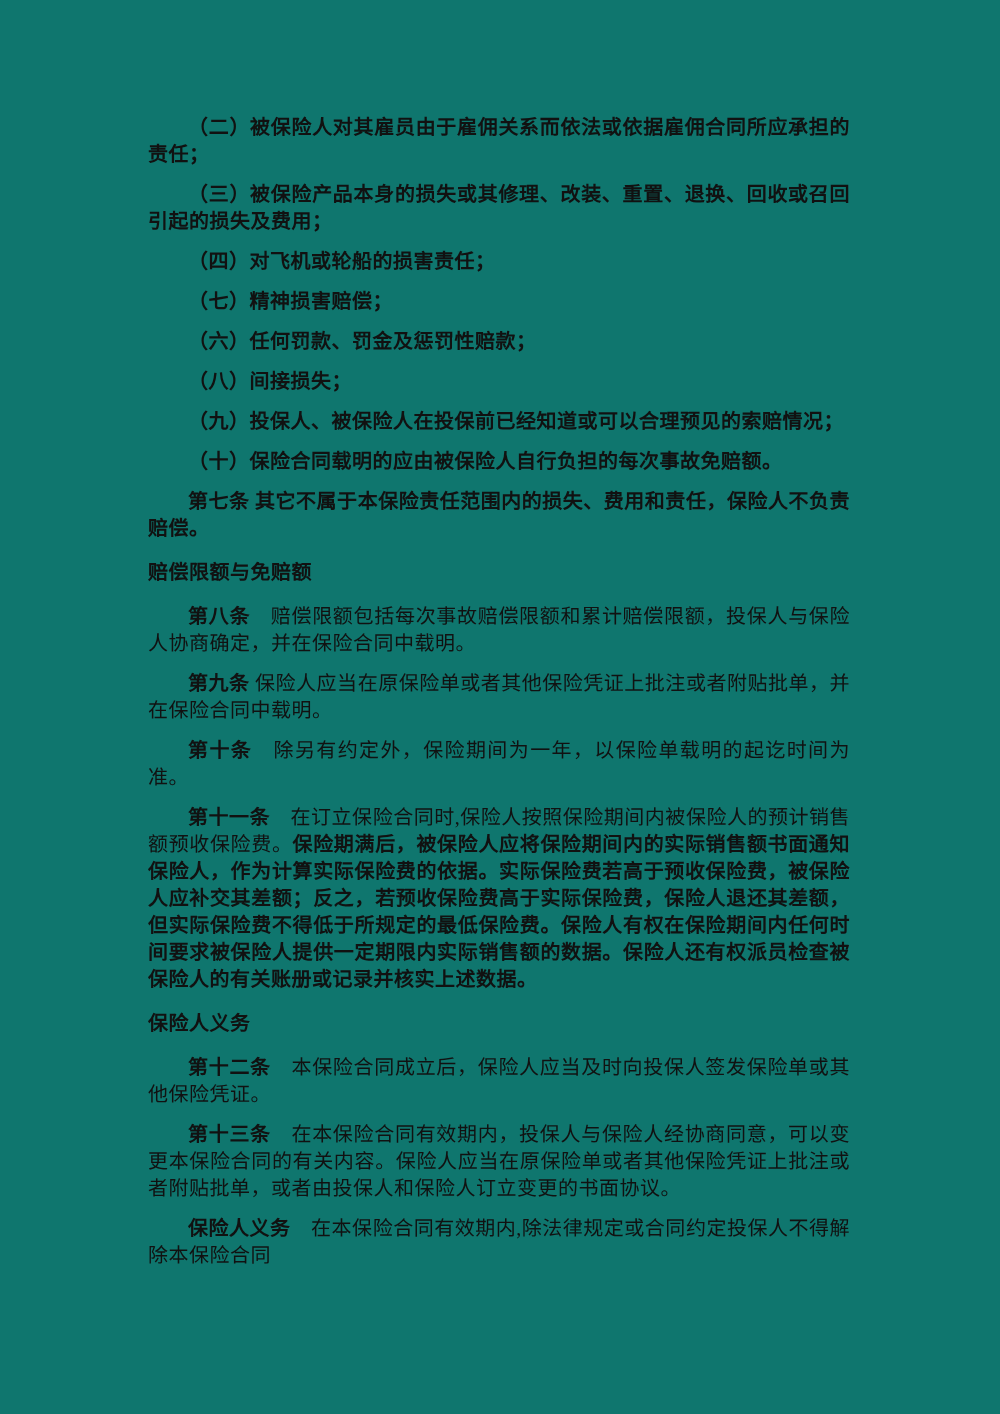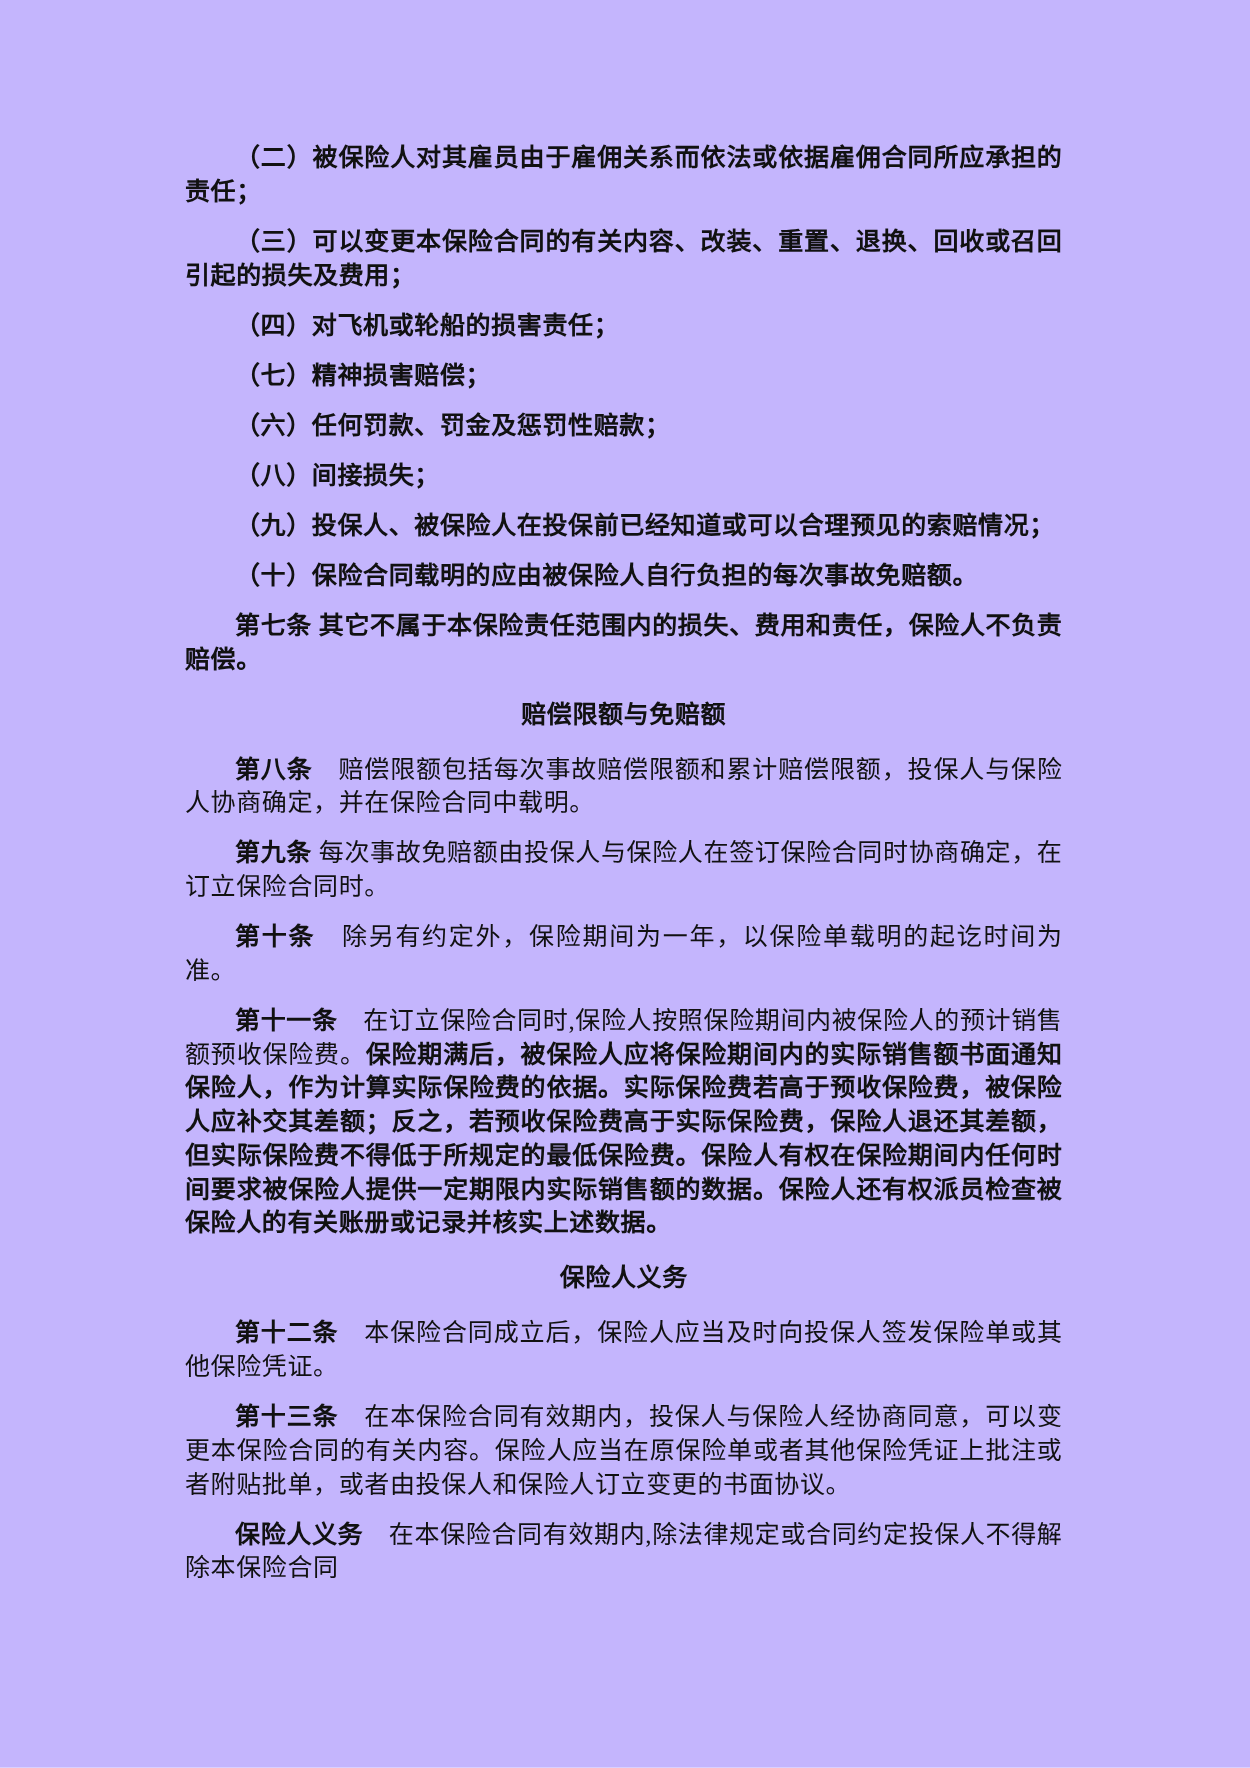--- a/index.html
+++ b/index.html
@@ -12,64 +12,63 @@
     height: 1414px;
     overflow: hidden;
     font-family: "Liberation Serif", "DejaVu Serif", serif;
     color: #111111;
   }
   .page {
     box-sizing: border-box;
     width: 1000px;
     height: 1414px;
     padding: 101px 150px 0 148px;
-    background: #c4b5fd;
+    background: #0f766e;
   }
   .para {
     font-size: 20px;
     line-height: 27px;
     margin: 13px 0;
     text-align: justify;
     text-indent: 2em;
     letter-spacing: 0.5px;
     word-break: break-all;
   }
   .para .bold, .para.bold {
     font-weight: bold;
   }
   .heading {
     font-size: 20px;
     line-height: 27px;
     font-weight: bold;
-    text-align: center;
     margin: 17px 0;
     letter-spacing: 0.5px;
   }
 </style>
 </head>
 <body>
 
 <div class="page">
 
   <p class="para bold">（二）被保险人对其雇员由于雇佣关系而依法或依据雇佣合同所应承担的责任；</p>
-  <p class="para bold">（三）可以变更本保险合同的有关内容、改装、重置、退换、回收或召回引起的损失及费用；</p>
+  <p class="para bold">（三）被保险产品本身的损失或其修理、改装、重置、退换、回收或召回引起的损失及费用；</p>
   <p class="para bold">（四）对飞机或轮船的损害责任；</p>
   <p class="para bold">（七）精神损害赔偿；</p>
   <p class="para bold">（六）任何罚款、罚金及惩罚性赔款；</p>
   <p class="para bold">（八）间接损失；</p>
   <p class="para bold">（九）投保人、被保险人在投保前已经知道或可以合理预见的索赔情况；</p>
   <p class="para bold">（十）保险合同载明的应由被保险人自行负担的每次事故免赔额。</p>
 
   <p class="para bold">第七条 其它不属于本保险责任范围内的损失、费用和责任，保险人不负责赔偿。</p>
 
   <h3 class="heading">赔偿限额与免赔额</h3>
 
   <p class="para"><span class="bold">第八条</span><span>　赔偿限额包括每次事故赔偿限额和累计赔偿限额，投保人与保险人协商确定，并在保险合同中载明。</span><span class="bold"></span></p>
 
-  <p class="para"><span class="bold">第九条</span><span> 每次事故免赔额由投保人与保险人在签订保险合同时协商确定，在订立保险合同时。</span><span class="bold"></span></p>
+  <p class="para"><span class="bold">第九条</span><span> 保险人应当在原保险单或者其他保险凭证上批注或者附贴批单，并在保险合同中载明。</span><span class="bold"></span></p>
 
 
   <p class="para"><span class="bold">第十条</span><span>　除另有约定外，保险期间为一年，以保险单载明的起讫时间为准。</span><span class="bold"></span></p>
 
 
   <p class="para"><span class="bold">第十一条</span><span>　在订立保险合同时,保险人按照保险期间内被保险人的预计销售额预收保险费。</span><span class="bold">保险期满后，被保险人应将保险期间内的实际销售额书面通知保险人，作为计算实际保险费的依据。实际保险费若高于预收保险费，被保险人应补交其差额；反之，若预收保险费高于实际保险费，保险人退还其差额，但实际保险费不得低于所规定的最低保险费。保险人有权在保险期间内任何时间要求被保险人提供一定期限内实际销售额的数据。保险人还有权派员检查被保险人的有关账册或记录并核实上述数据。</span></p>
 
   <h3 class="heading">保险人义务</h3>
 
   <p class="para"><span class="bold">第十二条</span><span>　本保险合同成立后，保险人应当及时向投保人签发保险单或其他保险凭证。</span><span class="bold"></span></p>

